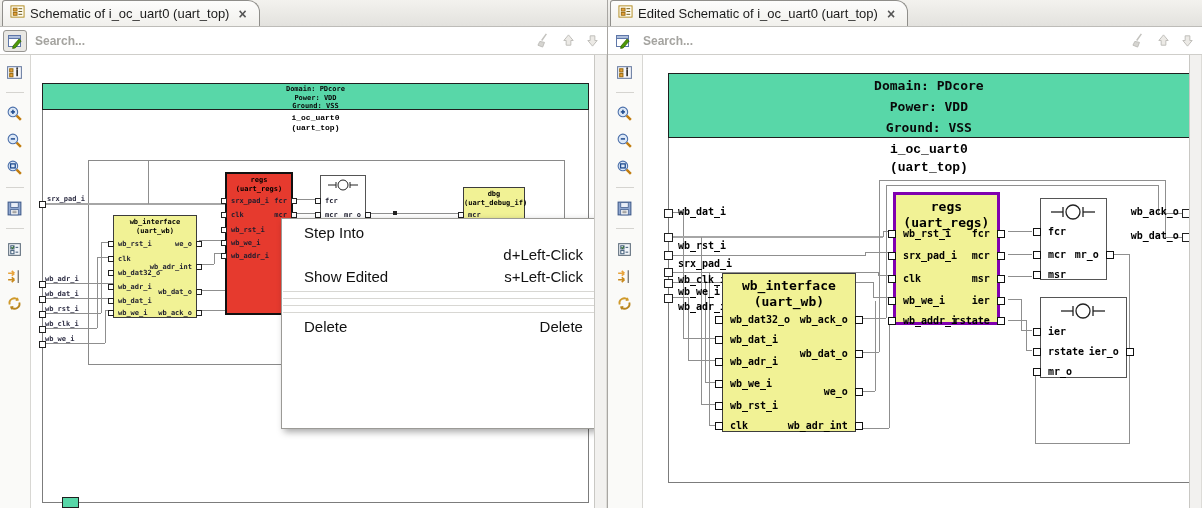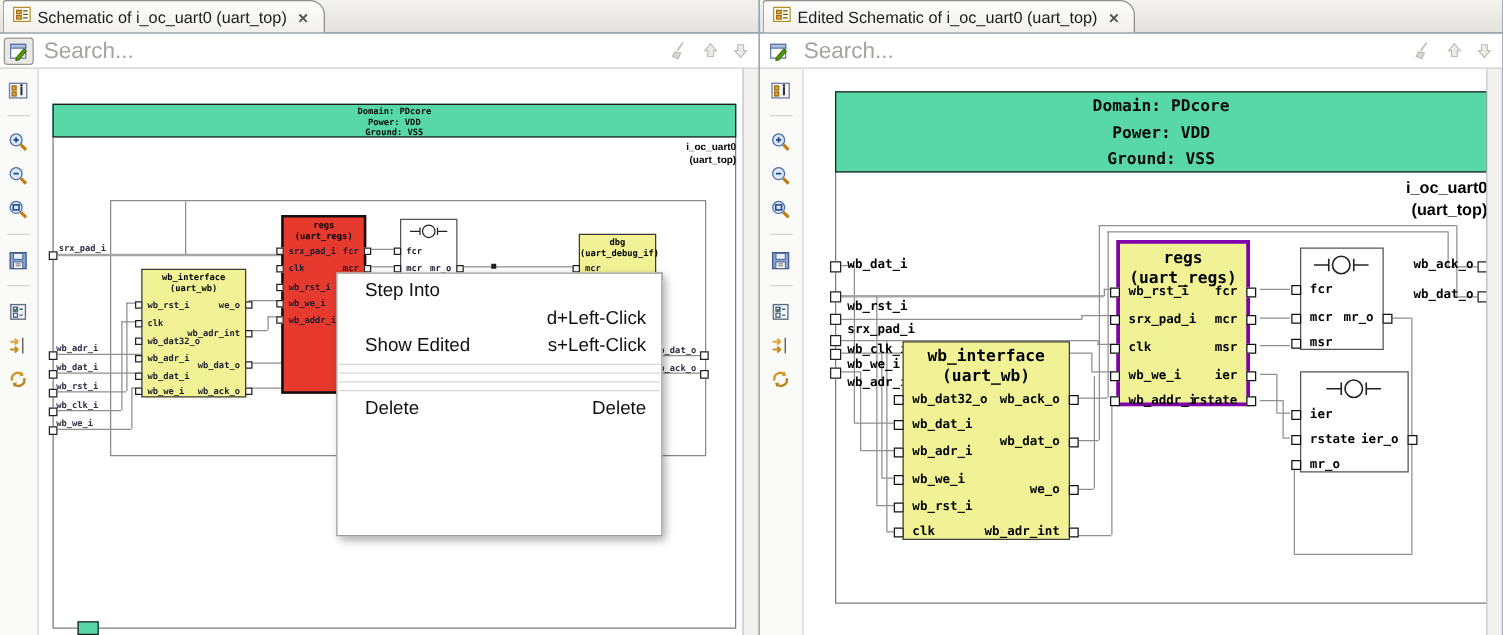--- a/index.html
+++ b/index.html
@@ -14,21 +14,21 @@
        background:linear-gradient(#fdfdfc,#f1f0ec);border:1px solid #8f8e8a;border-bottom:none;
        border-radius:3px 12px 0 0;box-sizing:border-box;}
   .tabtitle{font-size:13px;color:#1c1c1c;white-space:nowrap;}
   .tabclose{font-size:14px;font-weight:bold;color:#555;line-height:14px;margin-left:4px;cursor:default;}
   
   .searchrow{height:28px;background:#fff;border-bottom:1px solid #cfceca;display:flex;align-items:center;
              padding:0 6px 0 3px;box-sizing:border-box;gap:6px;}
   .editbtn{width:24px;height:22px;display:flex;align-items:center;justify-content:center;background:transparent;
            border:1px solid transparent;padding:0;}
   .editbtn.pressed{border:1px solid #979692;background:#e9e8e4;border-radius:3px;}
-  .search{flex:1;border:none;outline:none;font-size:18px;color:#333;}
+  .search{flex:1;border:none;outline:none;font-size:12px;color:#333;font-weight:bold;}
   .search::placeholder{color:#a5a4a0;}
   .sicon{width:18px;height:18px;display:flex;align-items:center;justify-content:center;}
   
   .bodyrow{flex:1;display:flex;min-height:0;}
   .vtb{width:31px;background:#fafaf8;border-right:1px solid #d8d7d3;display:flex;flex-direction:column;
        align-items:center;padding-top:6px;gap:5px;box-sizing:border-box;}
   .vtb.wide{width:35px;}
   .tbtn{width:24px;height:22px;border:none;background:transparent;display:flex;align-items:center;
         justify-content:center;padding:0;}
   .tsep{width:18px;height:1px;background:#d5d4d0;margin:4px 0;}
@@ -37,21 +37,21 @@
   .canvas.r{width:548px;}
   .vscroll{width:12px;background:#f2f1ef;border-left:1px solid #c9c8c4;box-shadow:inset -1px 0 0 #dddcd8;}
   
   .abs{position:absolute;box-sizing:border-box;}
   .obox{border:1px solid #7c7c7c;}
   .ibox{border:1px solid #8a8a8a;}
   .ghdr{background:#58d7a8;border:1px solid #1f1f1f;text-align:center;color:#0a0a0a;
         font-family:"DejaVu Sans Mono",monospace;font-weight:bold;}
   .ghdr.l{font-size:7px;line-height:8.5px;padding-top:1px;}
   .ghdr.r{font-size:13px;line-height:21px;padding-top:1px;}
-  .titl{text-align:right;color:#000;font-family:Liberation Sans, sans-serif;font-weight:bold;}
+  .titl{text-align:center;color:#000;font-family:Liberation Mono, monospace;font-weight:bold;}
   .titl.l{font-size:8px;line-height:10px;}
   .titl.r{font-size:13px;line-height:18px;}
   .blk{border:1px solid #3c3c3c;}
   .blk .bt{text-align:center;font-family:"DejaVu Sans Mono",monospace;font-weight:bold;color:#000;}
   .bt.l{font-size:7px;line-height:8.5px;padding-top:2px;}
   .bt.r{font-size:13px;line-height:16px;padding-top:4px;}
   .yel{background:#f1f295;}
   .red{background:#e63a2e;border:2px solid #111;}
   .wht{background:#fff;border:1px solid #555;}
   .sel{border:3px solid #8000b0;}
@@ -307,21 +307,21 @@
 
         <div class="abs blk yel" style="left:432px;top:132px;width:62px;height:56px">
           <div class="bt l">dbg</div>
           <div class="bt l" style="padding-top:0">(uart_debug_if)</div>
           <span class="pl" style="top:24px">mcr</span>
           <span class="pr" style="top:30px">_o</span>
         </div>
 
         <div class="abs" style="left:31px;top:442px;width:17px;height:11px;background:#58d7a8;border:1px solid #1f1f1f"></div>
 
-        <div class="menu" style="left:238px;top:163px;width:261px;height:211px">
+        <div class="menu" style="left:250px;top:163px;width:315px;height:211px">
           <div class="mi">
               <span>Step Into</span>
             </div>
           <div class="mi">
               <span class="sc">d+Left-Click</span>
             </div>
           <div class="mi">
               <span>Show Edited</span>
               <span class="sc">s+Left-Click</span>
             </div>

